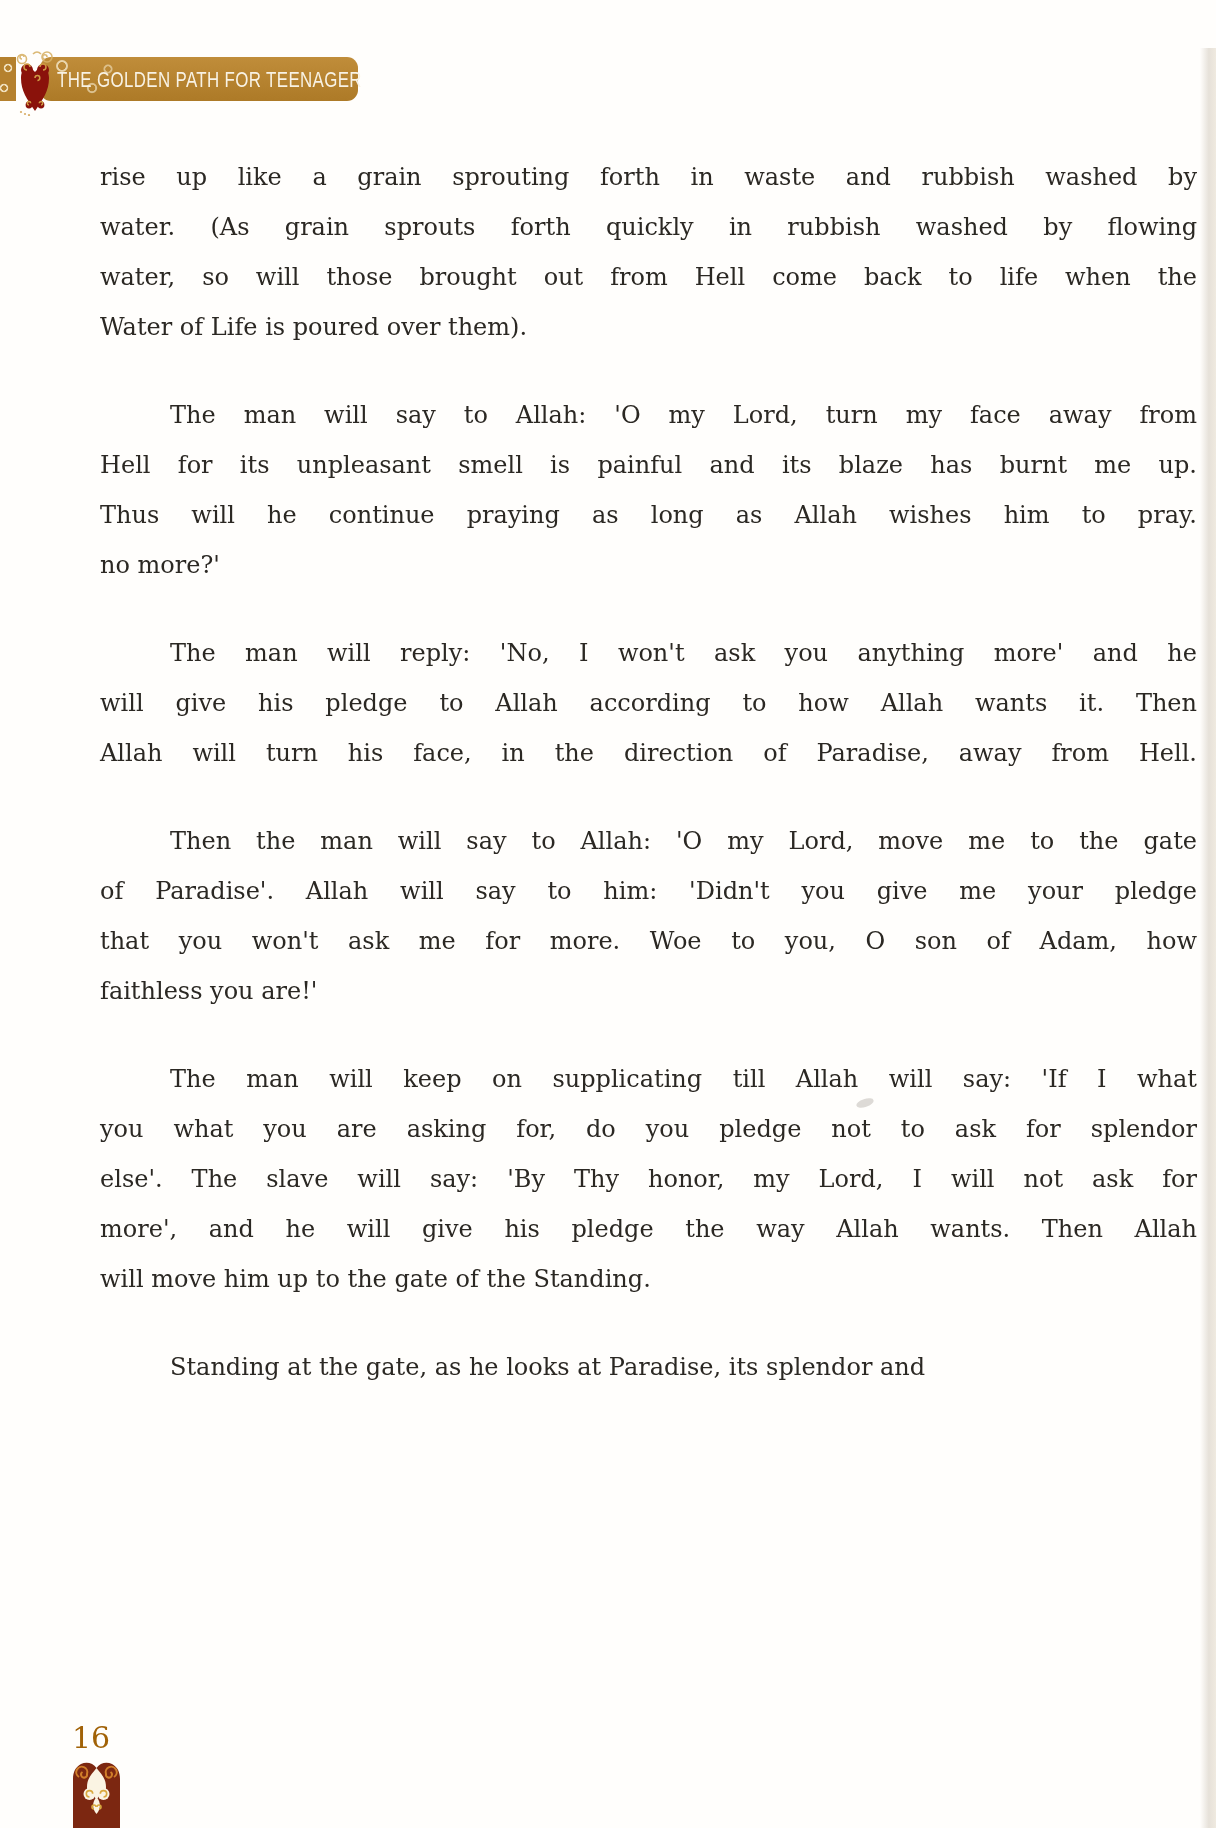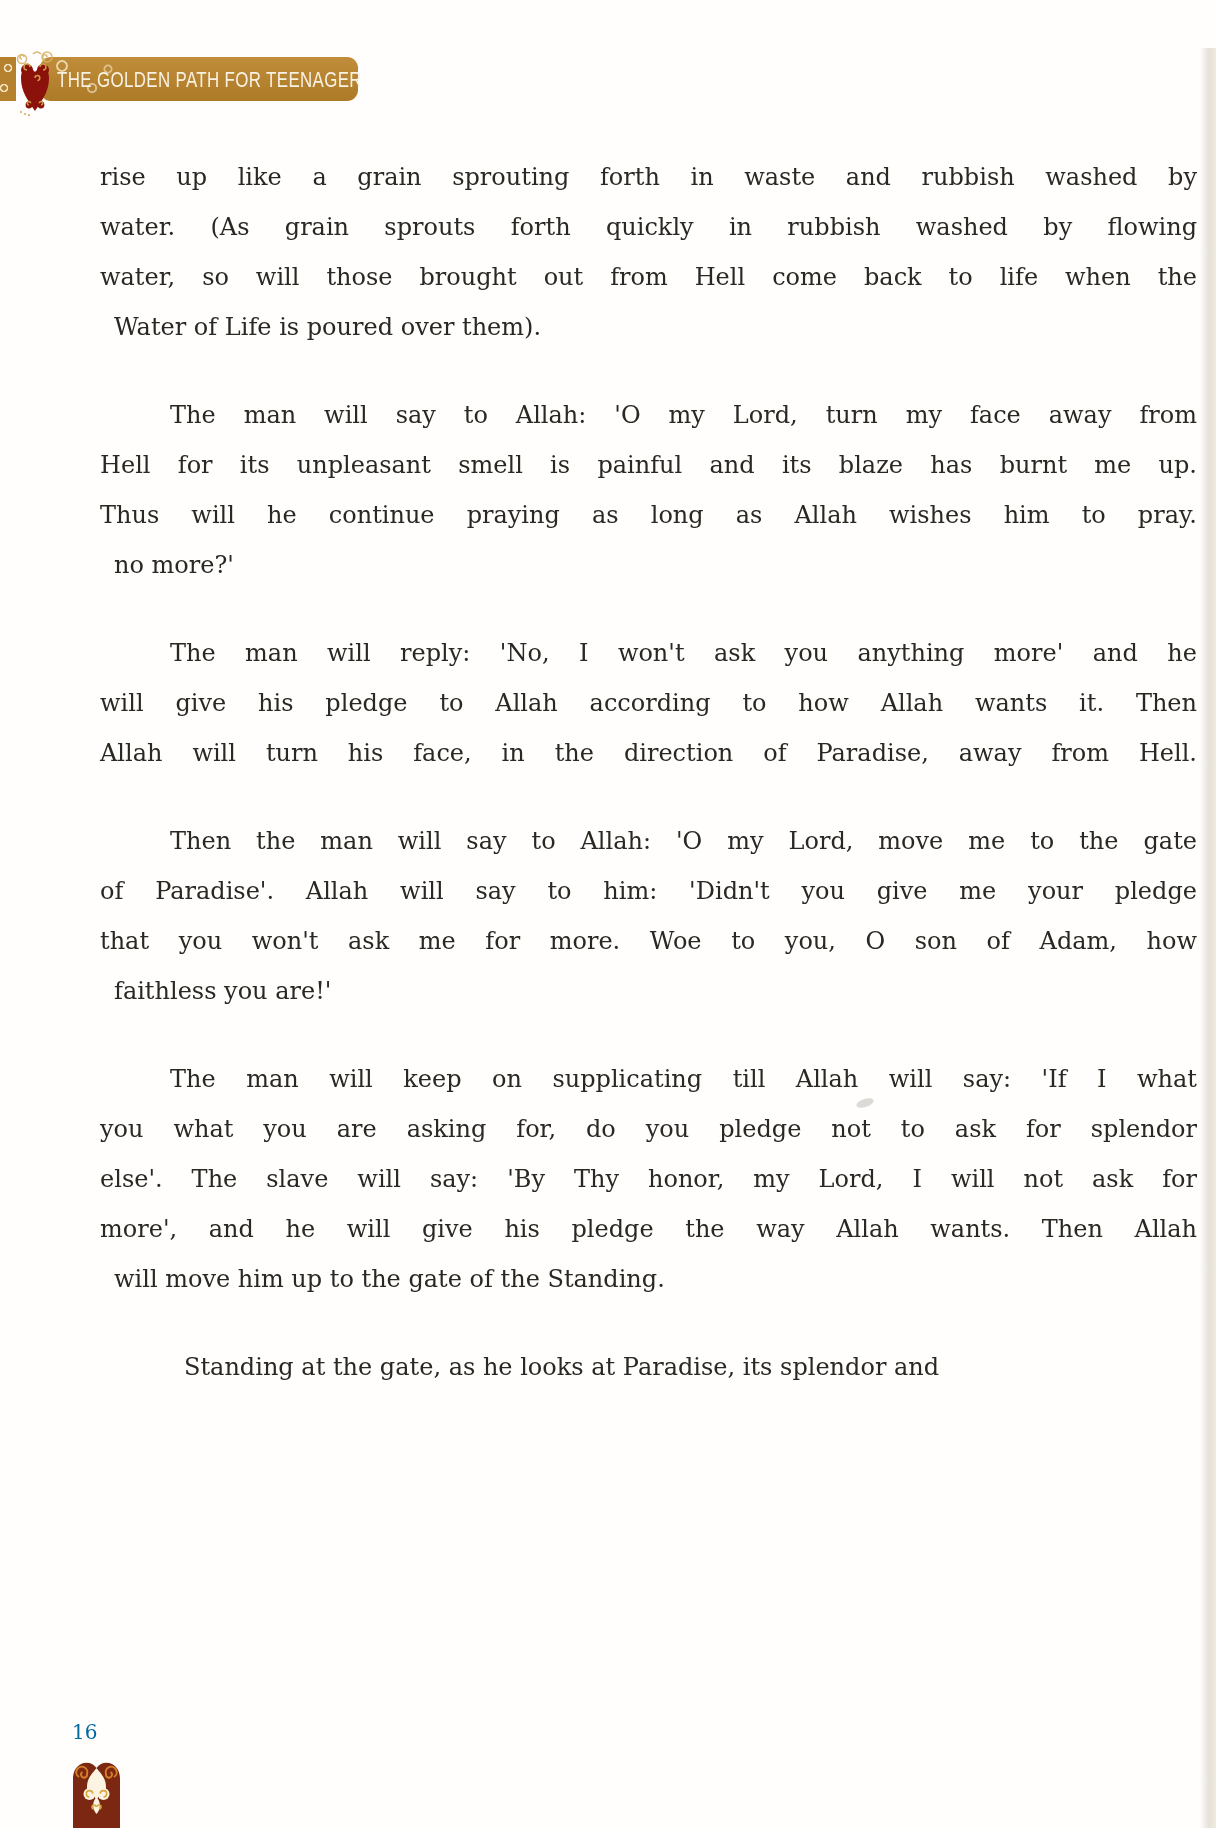--- a/index.html
+++ b/index.html
@@ -68,29 +68,29 @@
     font-size: 24px;
     line-height: 50px;
     color: #2b2823;
   }
   .paragraph + .paragraph { margin-top: 38px; }
   .line {
     text-align: justify;
     text-align-last: justify;
     text-justify: inter-word;
   }
-  .line.last { text-align-last: left; margin-left: 14px; }
+  .line.last { text-align-last: left; }
   .line.first { padding-left: 70px; }
 
   
   .page-number {
     position: absolute;
     left: 72px; top: 1720px;
-    font-size: 20px;
-    color: #0369a1;
+    font-size: 30px;
+    color: #a16207;
   }
   .footer-ornament-svg {
     position: absolute;
     left: 73px; top: 1761px;
     width: 47px; height: 67px;
   }
 
   
   .page-edge {
     position: absolute;

